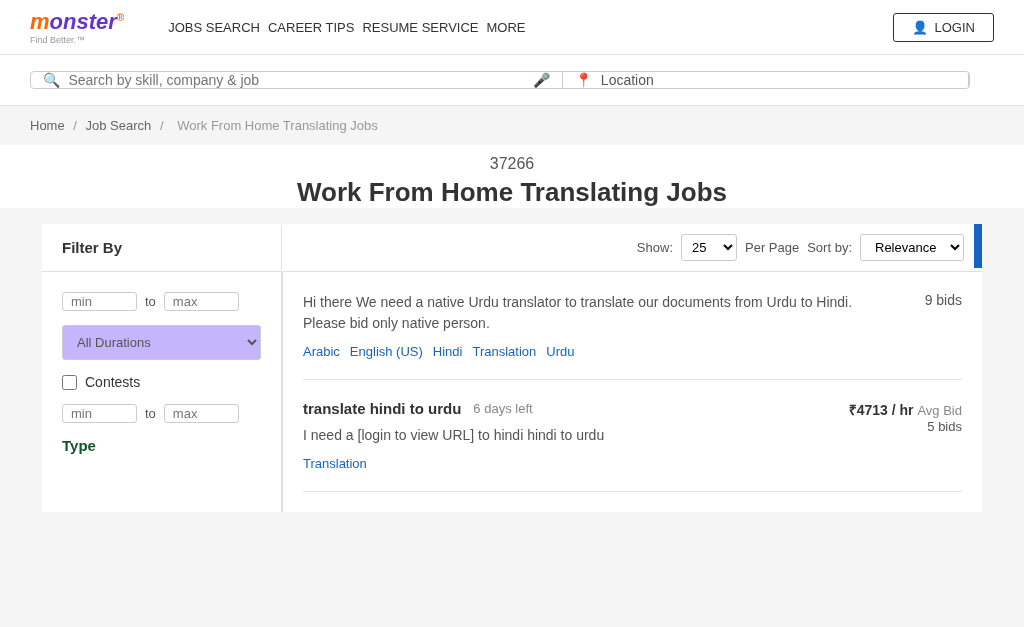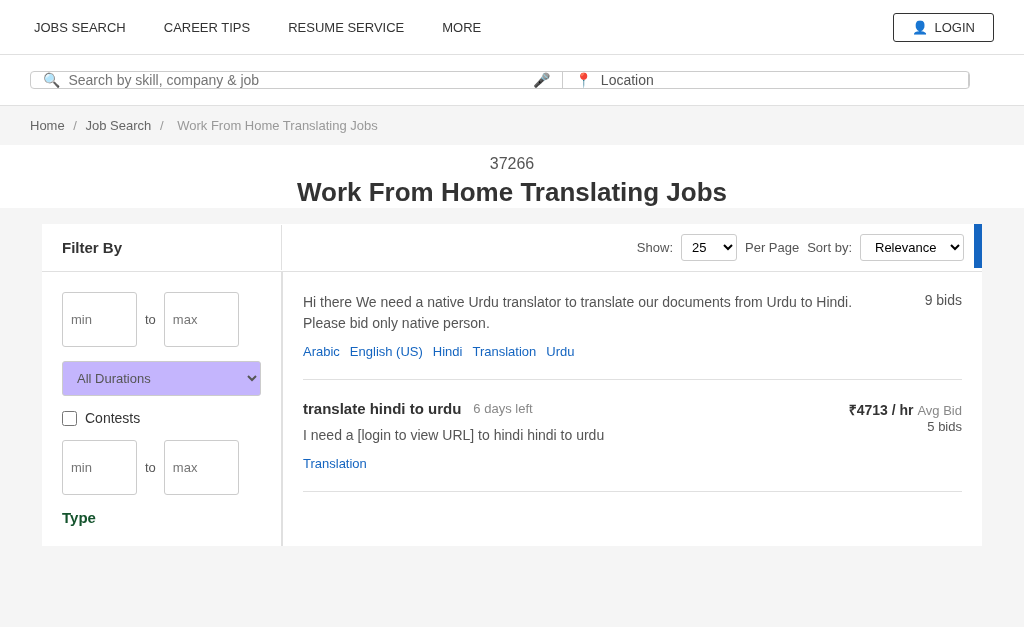--- a/index.html
+++ b/index.html
@@ -25,21 +25,20 @@
       color: #6633cc;
       font-style: italic;
     }
     .logo-monster span { color: #ff6600; }
     .logo-tagline {
       font-size: 9px;
       color: #999;
     }
     .nav {
       display: flex;
-      gap: 30px;
       flex: 1;
     }
     .nav-item {
       font-size: 13px;
       color: #333;
       text-decoration: none;
       font-weight: 500;
       cursor: pointer;
       padding: 0 4px;
     }
@@ -137,21 +136,21 @@
     }
     .filter-row {
       display: flex;
       align-items: center;
       gap: 8px;
       margin-bottom: 14px;
     }
     .filter-input {
       border: 1px solid #ccc;
       border-radius: 3px;
-      padding: 19px 8px;
+      padding: 1px 8px;
       font-size: 13px;
       width: 75px;
       color: #404040;
       outline: none;
     }
     .filter-to {
       font-size: 13px;
       color: #555;
     }
     .duration-select {
@@ -286,20 +285,26 @@
     
     .page-bg {
       background: #f5f5f5;
       min-height: 627px;
     }
   </style>
 </head>
 <body class="page-bg">
 
 <div class="header">
+  <div class="logo-area">
+    <div class="logo-monster">
+      <span>m</span>o<span style="color:#6633cc">n</span>ster<sup style="font-size:10px; color:#ff6600;">®</sup>
+    </div>
+    <div class="logo-tagline">Find Better.™</div>
+  </div>
   <nav class="nav">
     <a class="nav-item">JOBS SEARCH</a>
     <a class="nav-item">CAREER TIPS</a>
     <a class="nav-item">RESUME SERVICE</a>
     <a class="nav-item">MORE</a>
   </nav>
   <button class="login-btn">
     <span>👤</span>
     <span>LOGIN</span>
   </button>

